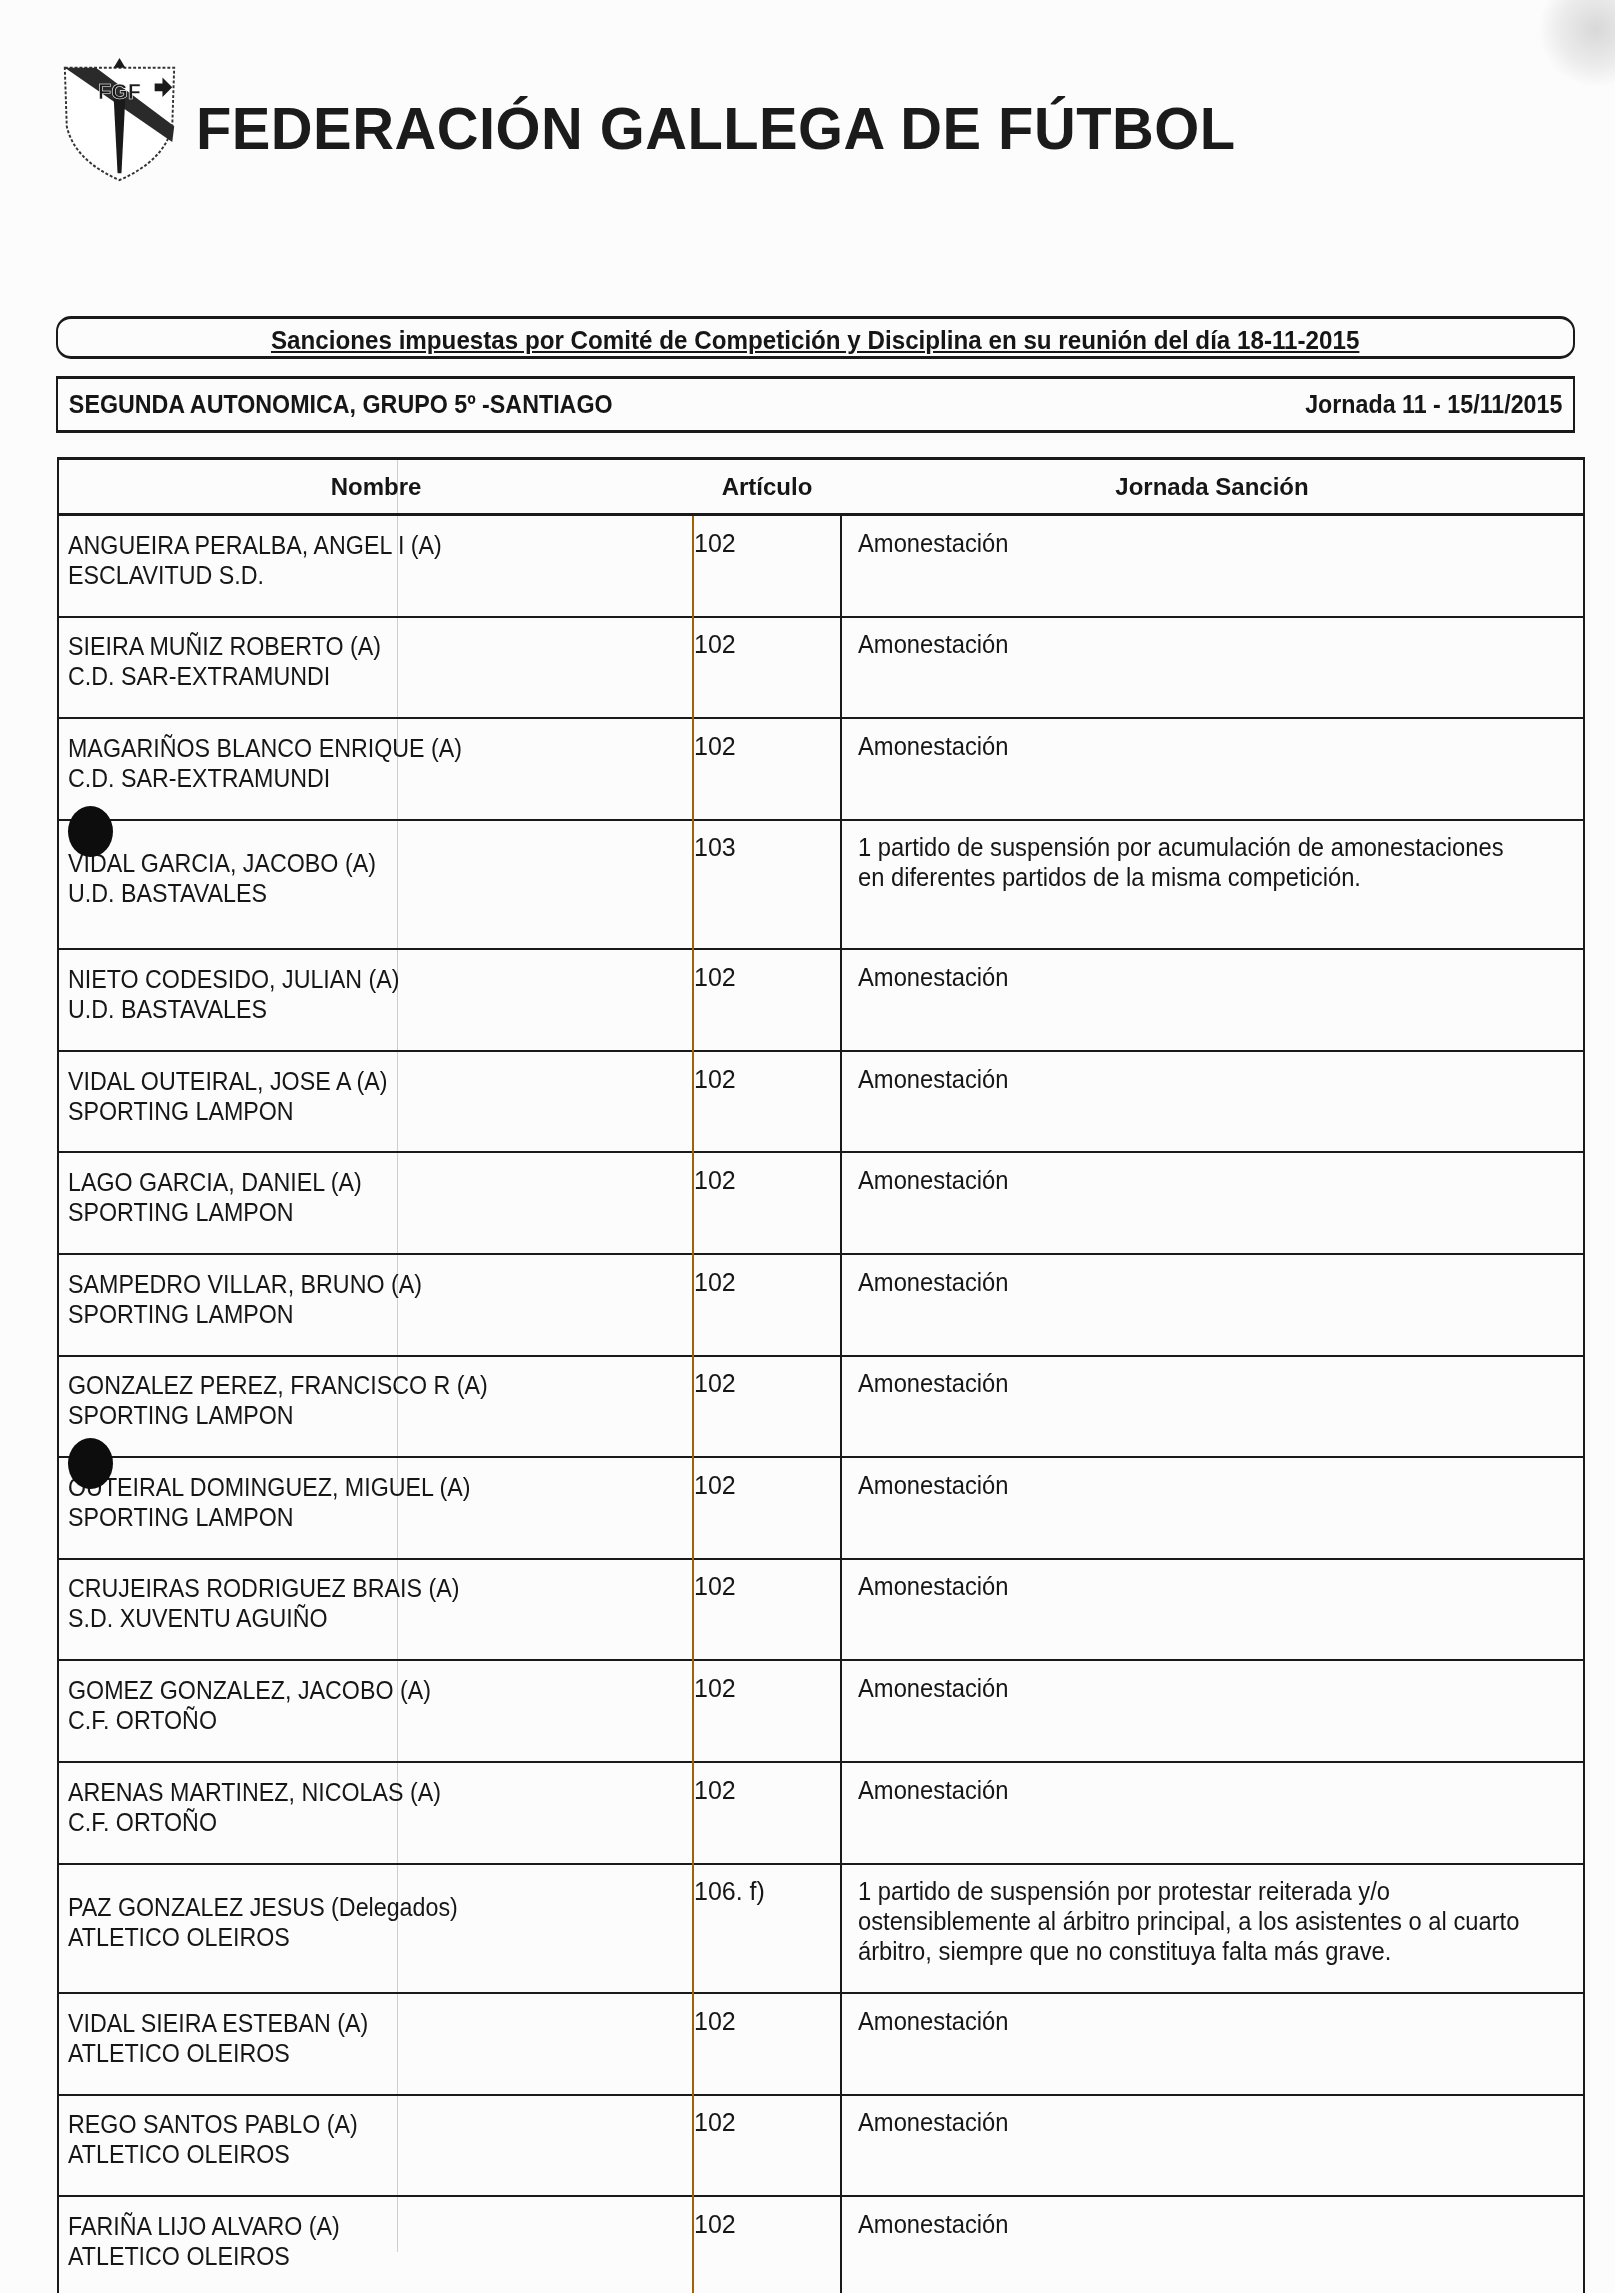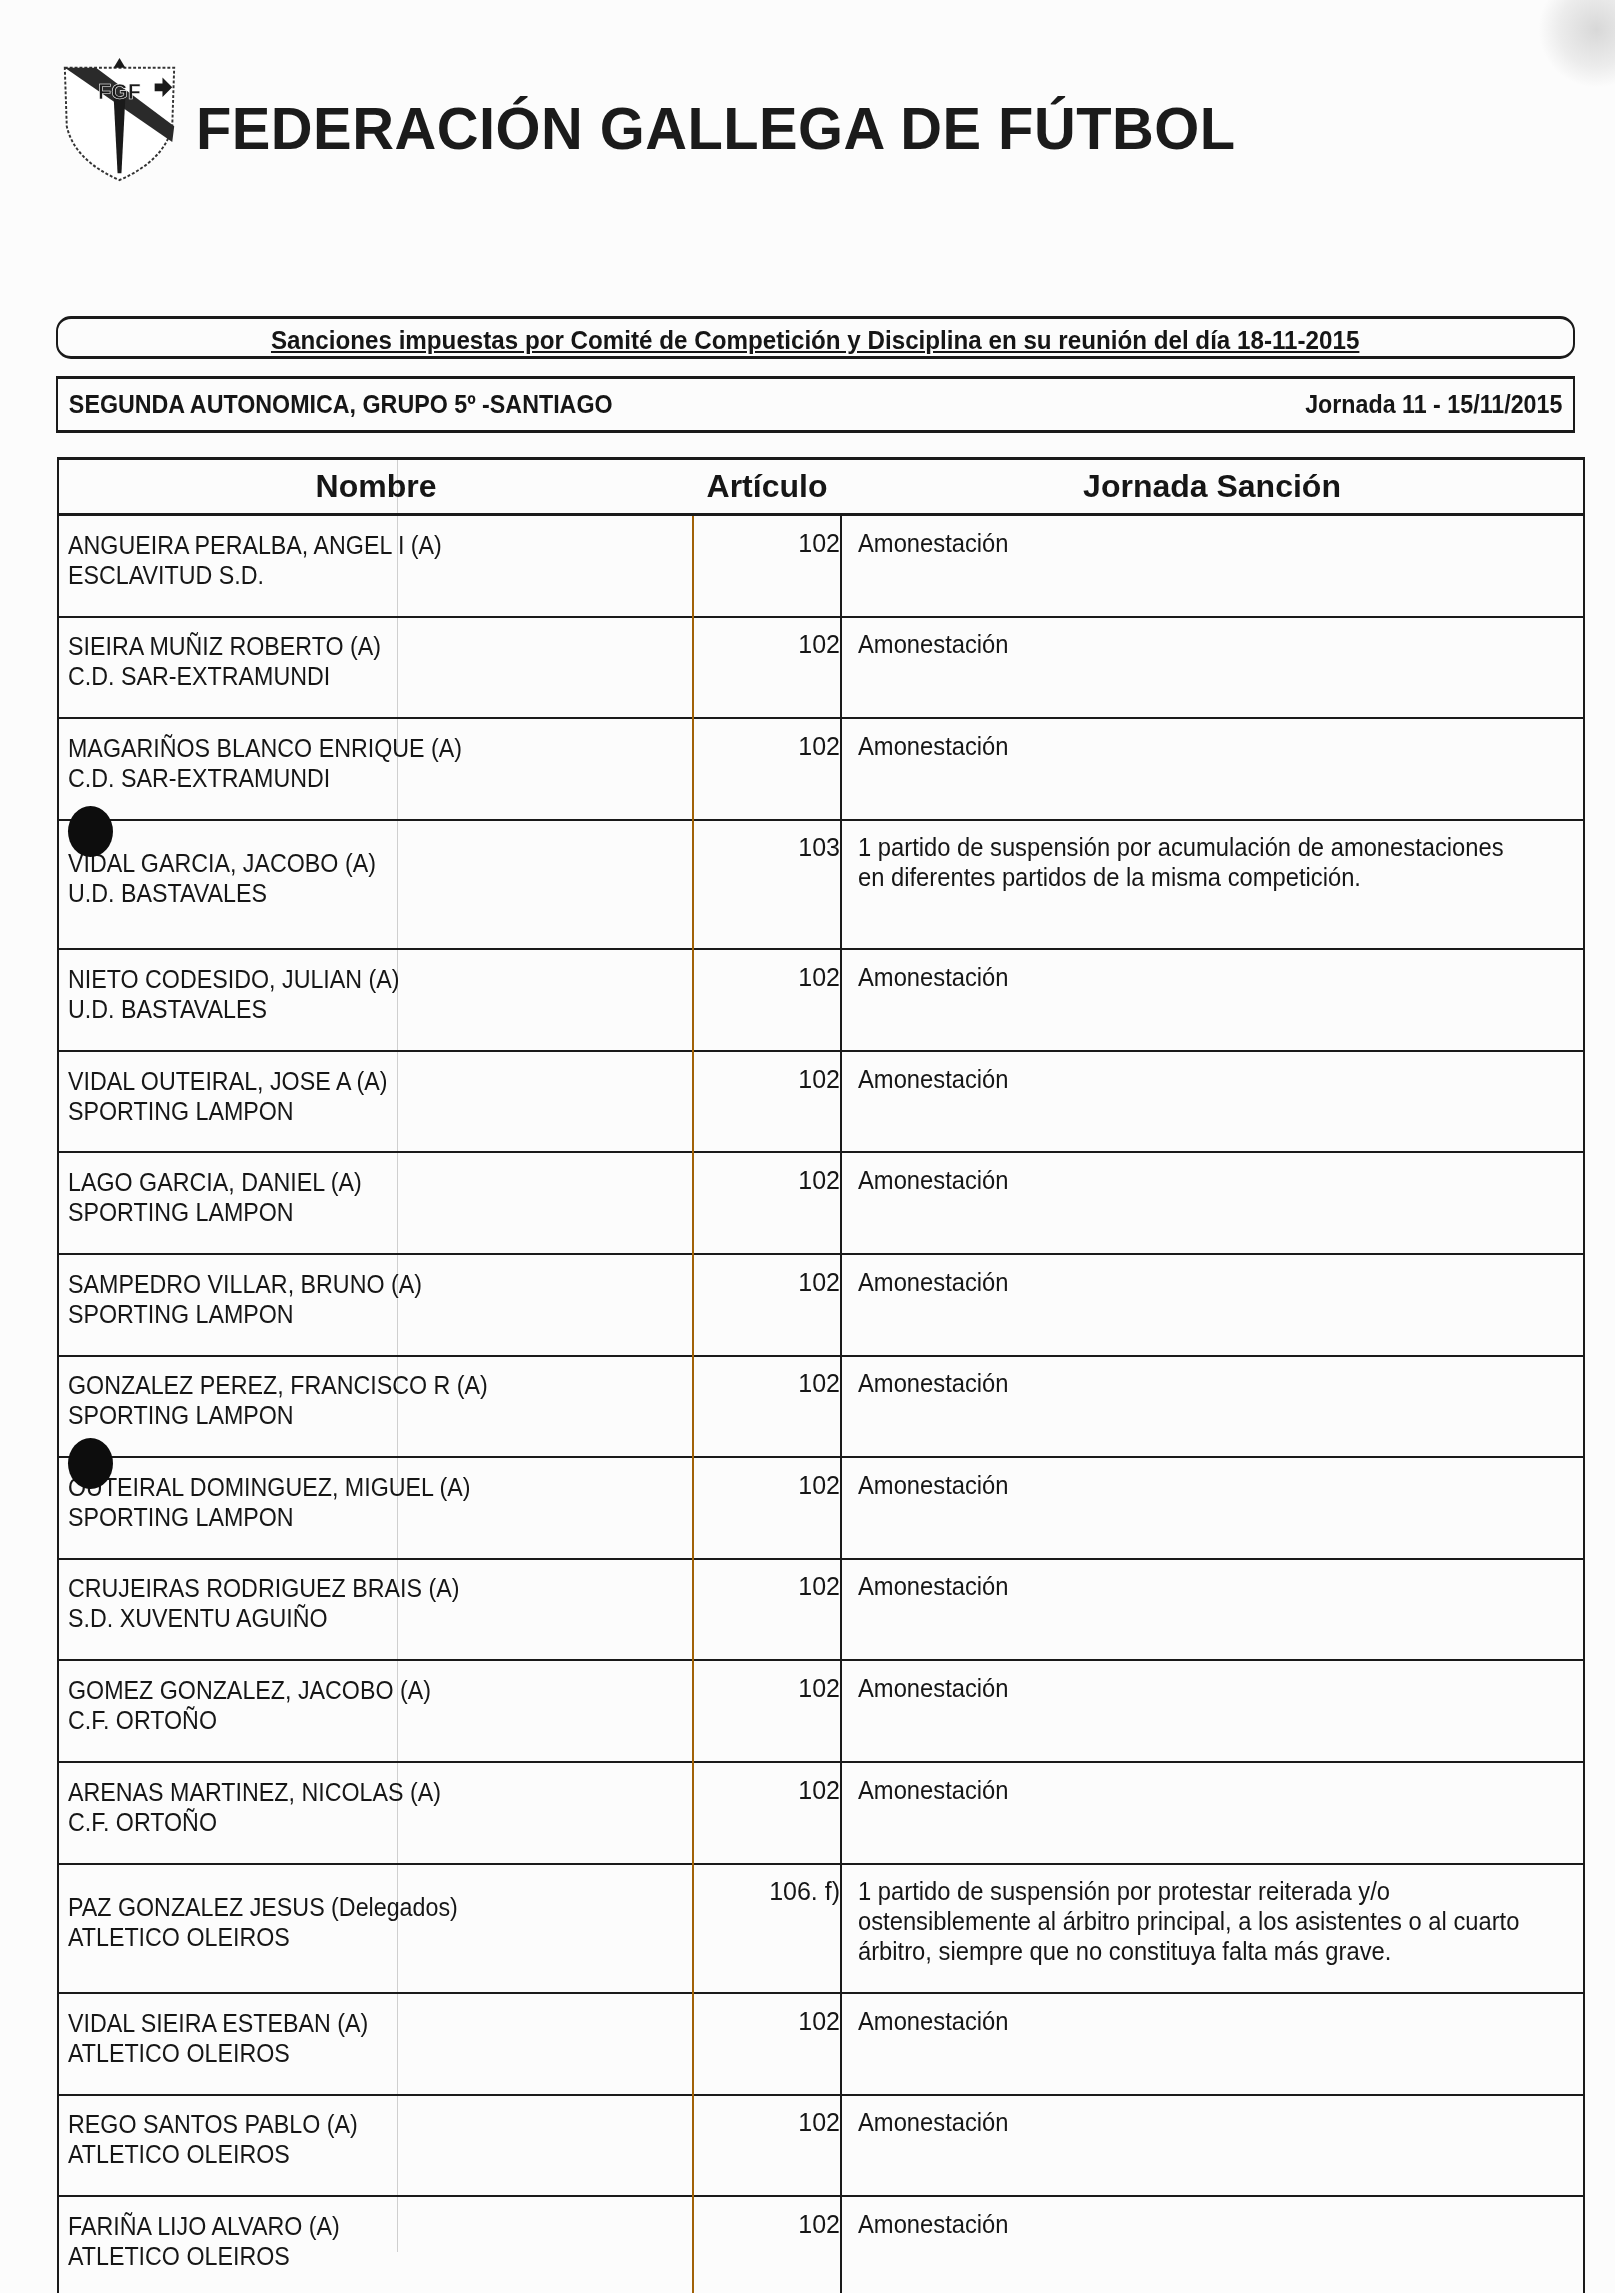--- a/index.html
+++ b/index.html
@@ -45,29 +45,29 @@
   .sanctions-table {
     position: absolute; left: 57px; top: 457px; width: 1526px;
     border-collapse: collapse; table-layout: fixed;
     border-left: 2px solid #1a1a1a; border-right: 2px solid #1a1a1a;
     border-top: 3.9px solid #1a1a1a; border-bottom: 3.9px solid #1a1a1a;
   }
   .sanctions-table col.c1 { width: 635px; }
   .sanctions-table col.c2 { width: 148px; }
   .sanctions-table col.c3 { width: 743px; }
   .sanctions-table th {
-    height: 53px; font-size: 32px; font-weight: bold; text-align: center;
+    height: 53px; font-size: 24px; font-weight: bold; text-align: center;
     border-bottom: 3.9px solid #1a1a1a; padding: 0; vertical-align: middle;
   }
   .sanctions-table td {
     border-top: 2.9px solid #1a1a1a; border-bottom: 1px solid #1a1a1a;
     vertical-align: top; padding: 0; font-size: 25px; line-height: 30px;
   }
   .sanctions-table td.col-name { border-right: 2px solid #a16207; padding: 13.7px 0 5.9px 8.8px; border-radius: 9px; }
-  .sanctions-table td.col-art { border-right: 2px solid #1a1a1a; text-align: right; padding-top: 11.7px; margin-left: 28px; }
+  .sanctions-table td.col-art { border-right: 2px solid #1a1a1a; text-align: left; padding-top: 11.7px; margin-left: 28px; }
   .sanctions-table td.col-reason { padding: 11.7px 19.5px 7.8px 15.6px; }
   .sanctions-table tr.row-std td { height: 80px; }
   .sanctions-table tr.row-tall td { height: 108px; }
   .player-name, .club-name { display: block; white-space: nowrap; transform: scaleX(0.93); transform-origin: left center; }
   .row-tall .player-name { margin-top: 13.7px; }
   .reason-text { display: block; transform: scaleX(0.95); transform-origin: left top; }
   .hole-punch {
     position: absolute; width: 45px; height: 51px; border-radius: 50%;
     background: #0d0d0d;
   }

